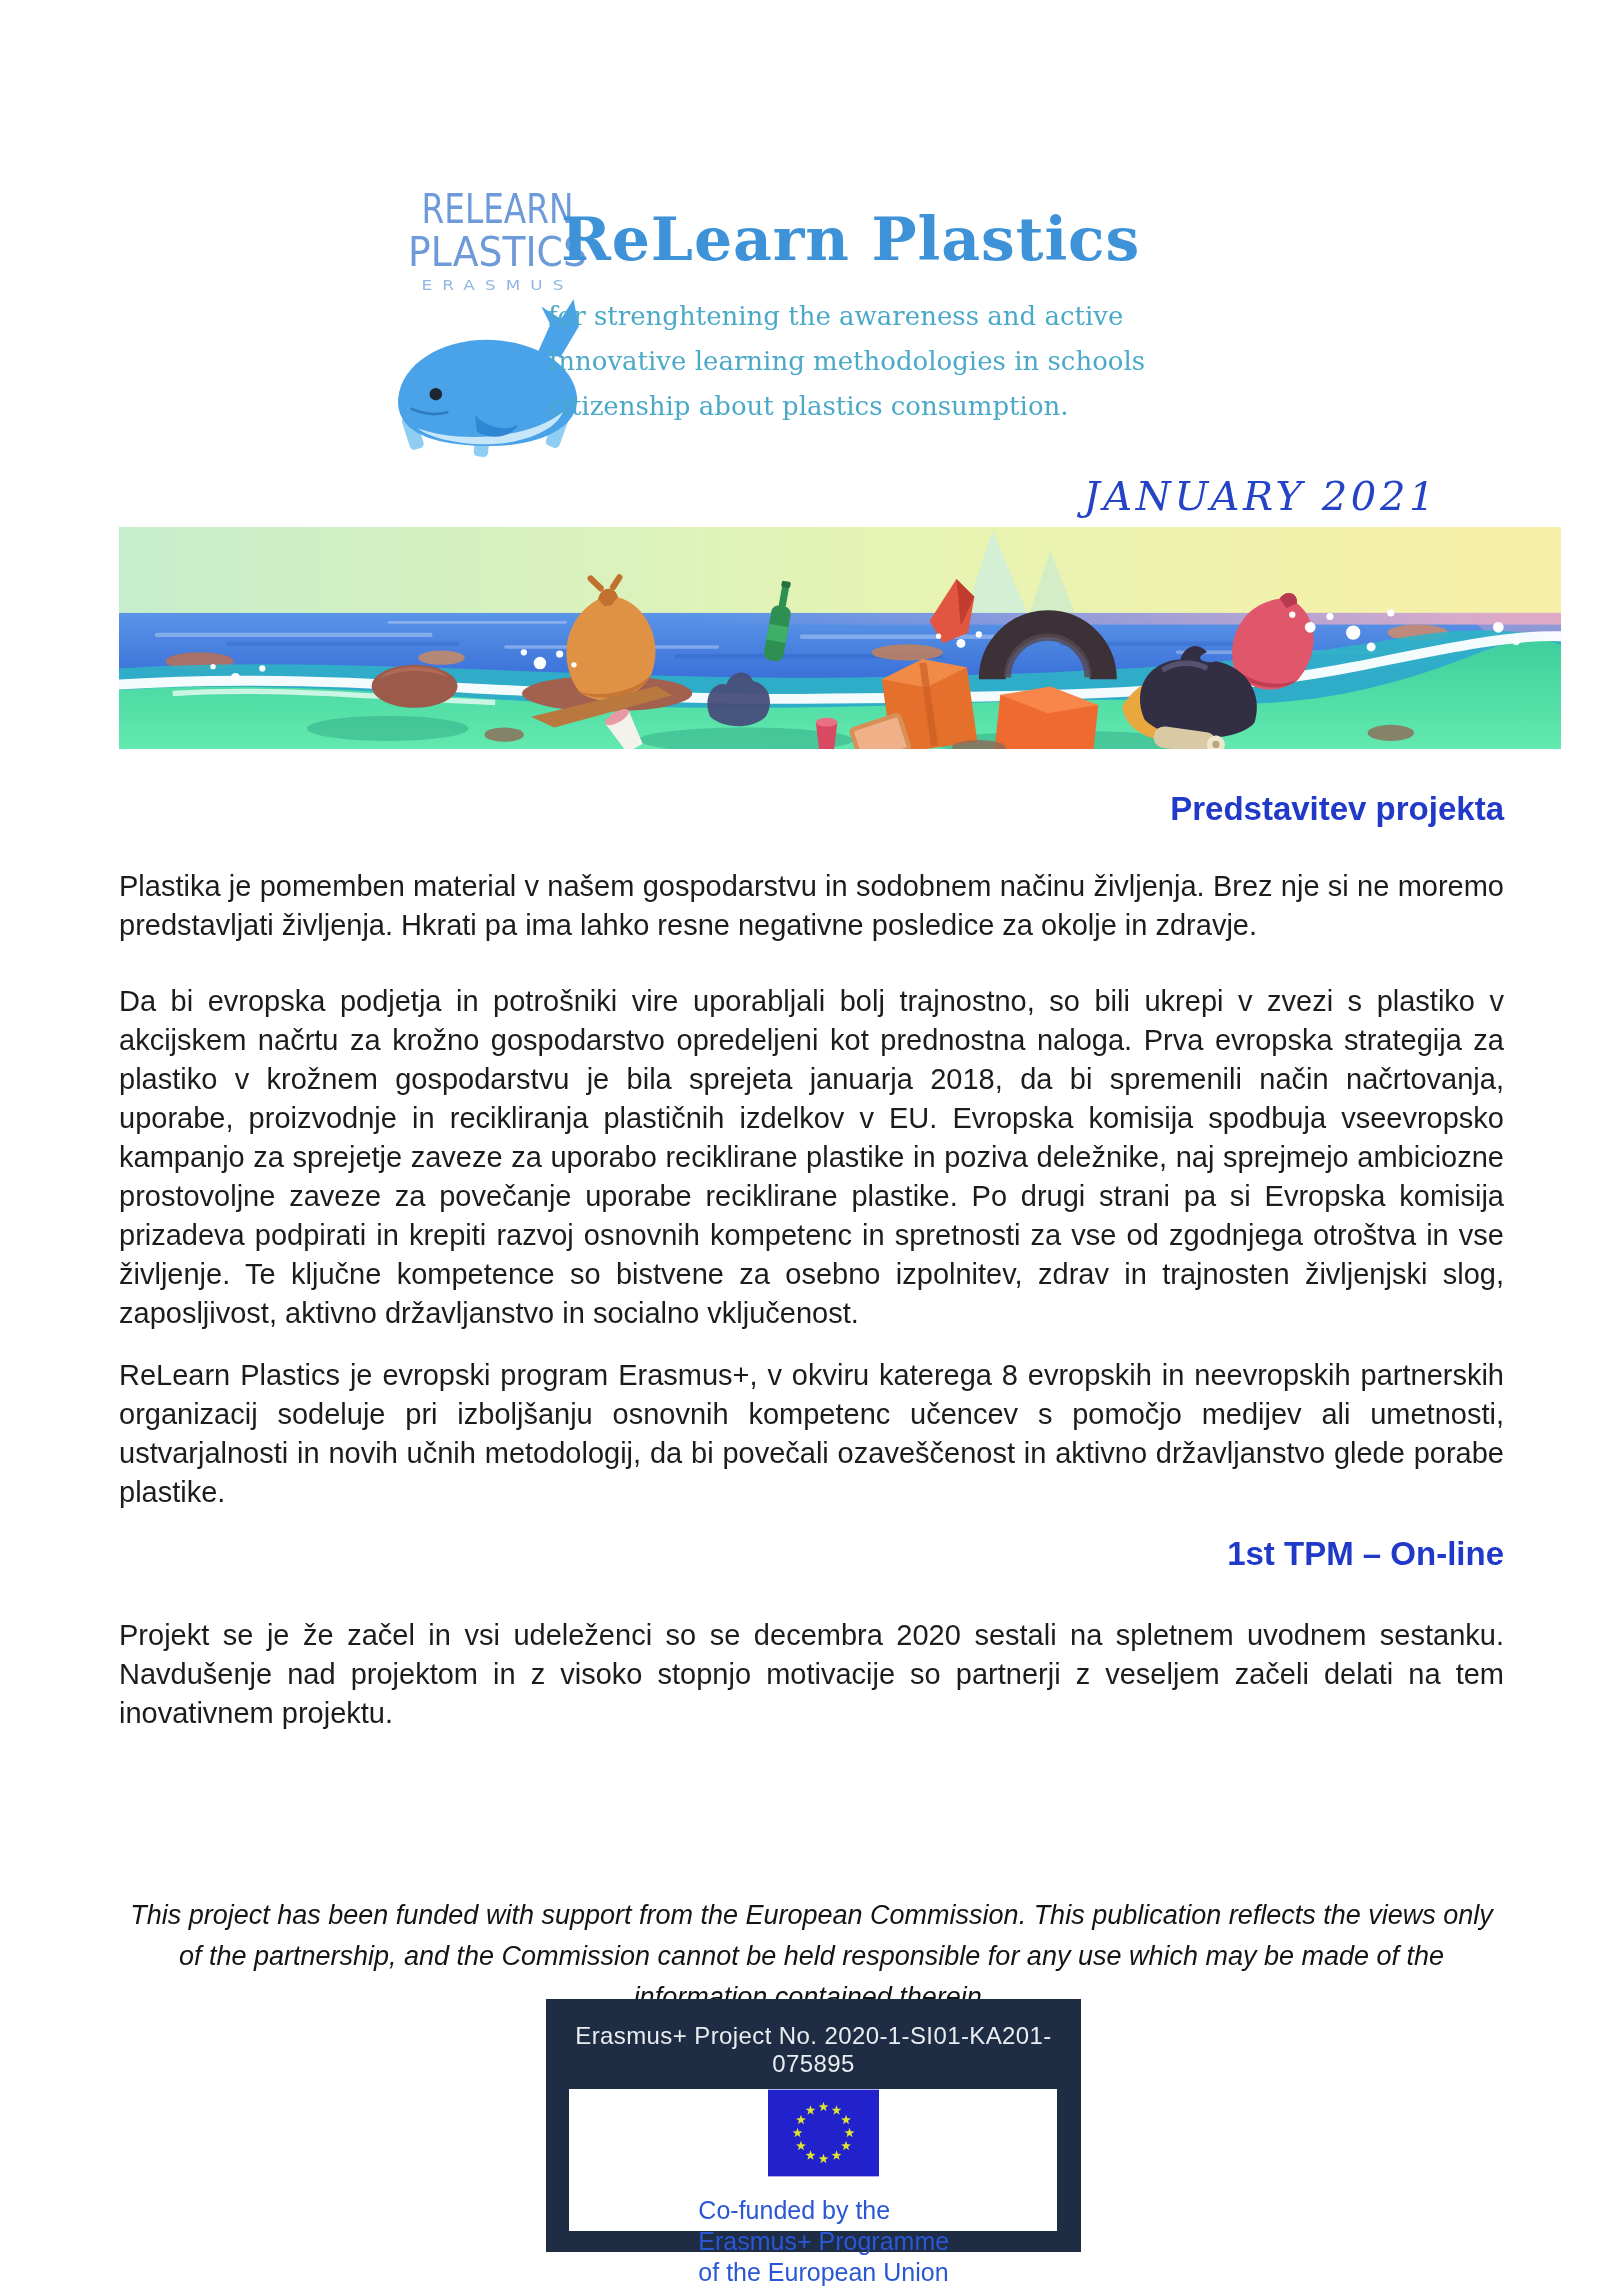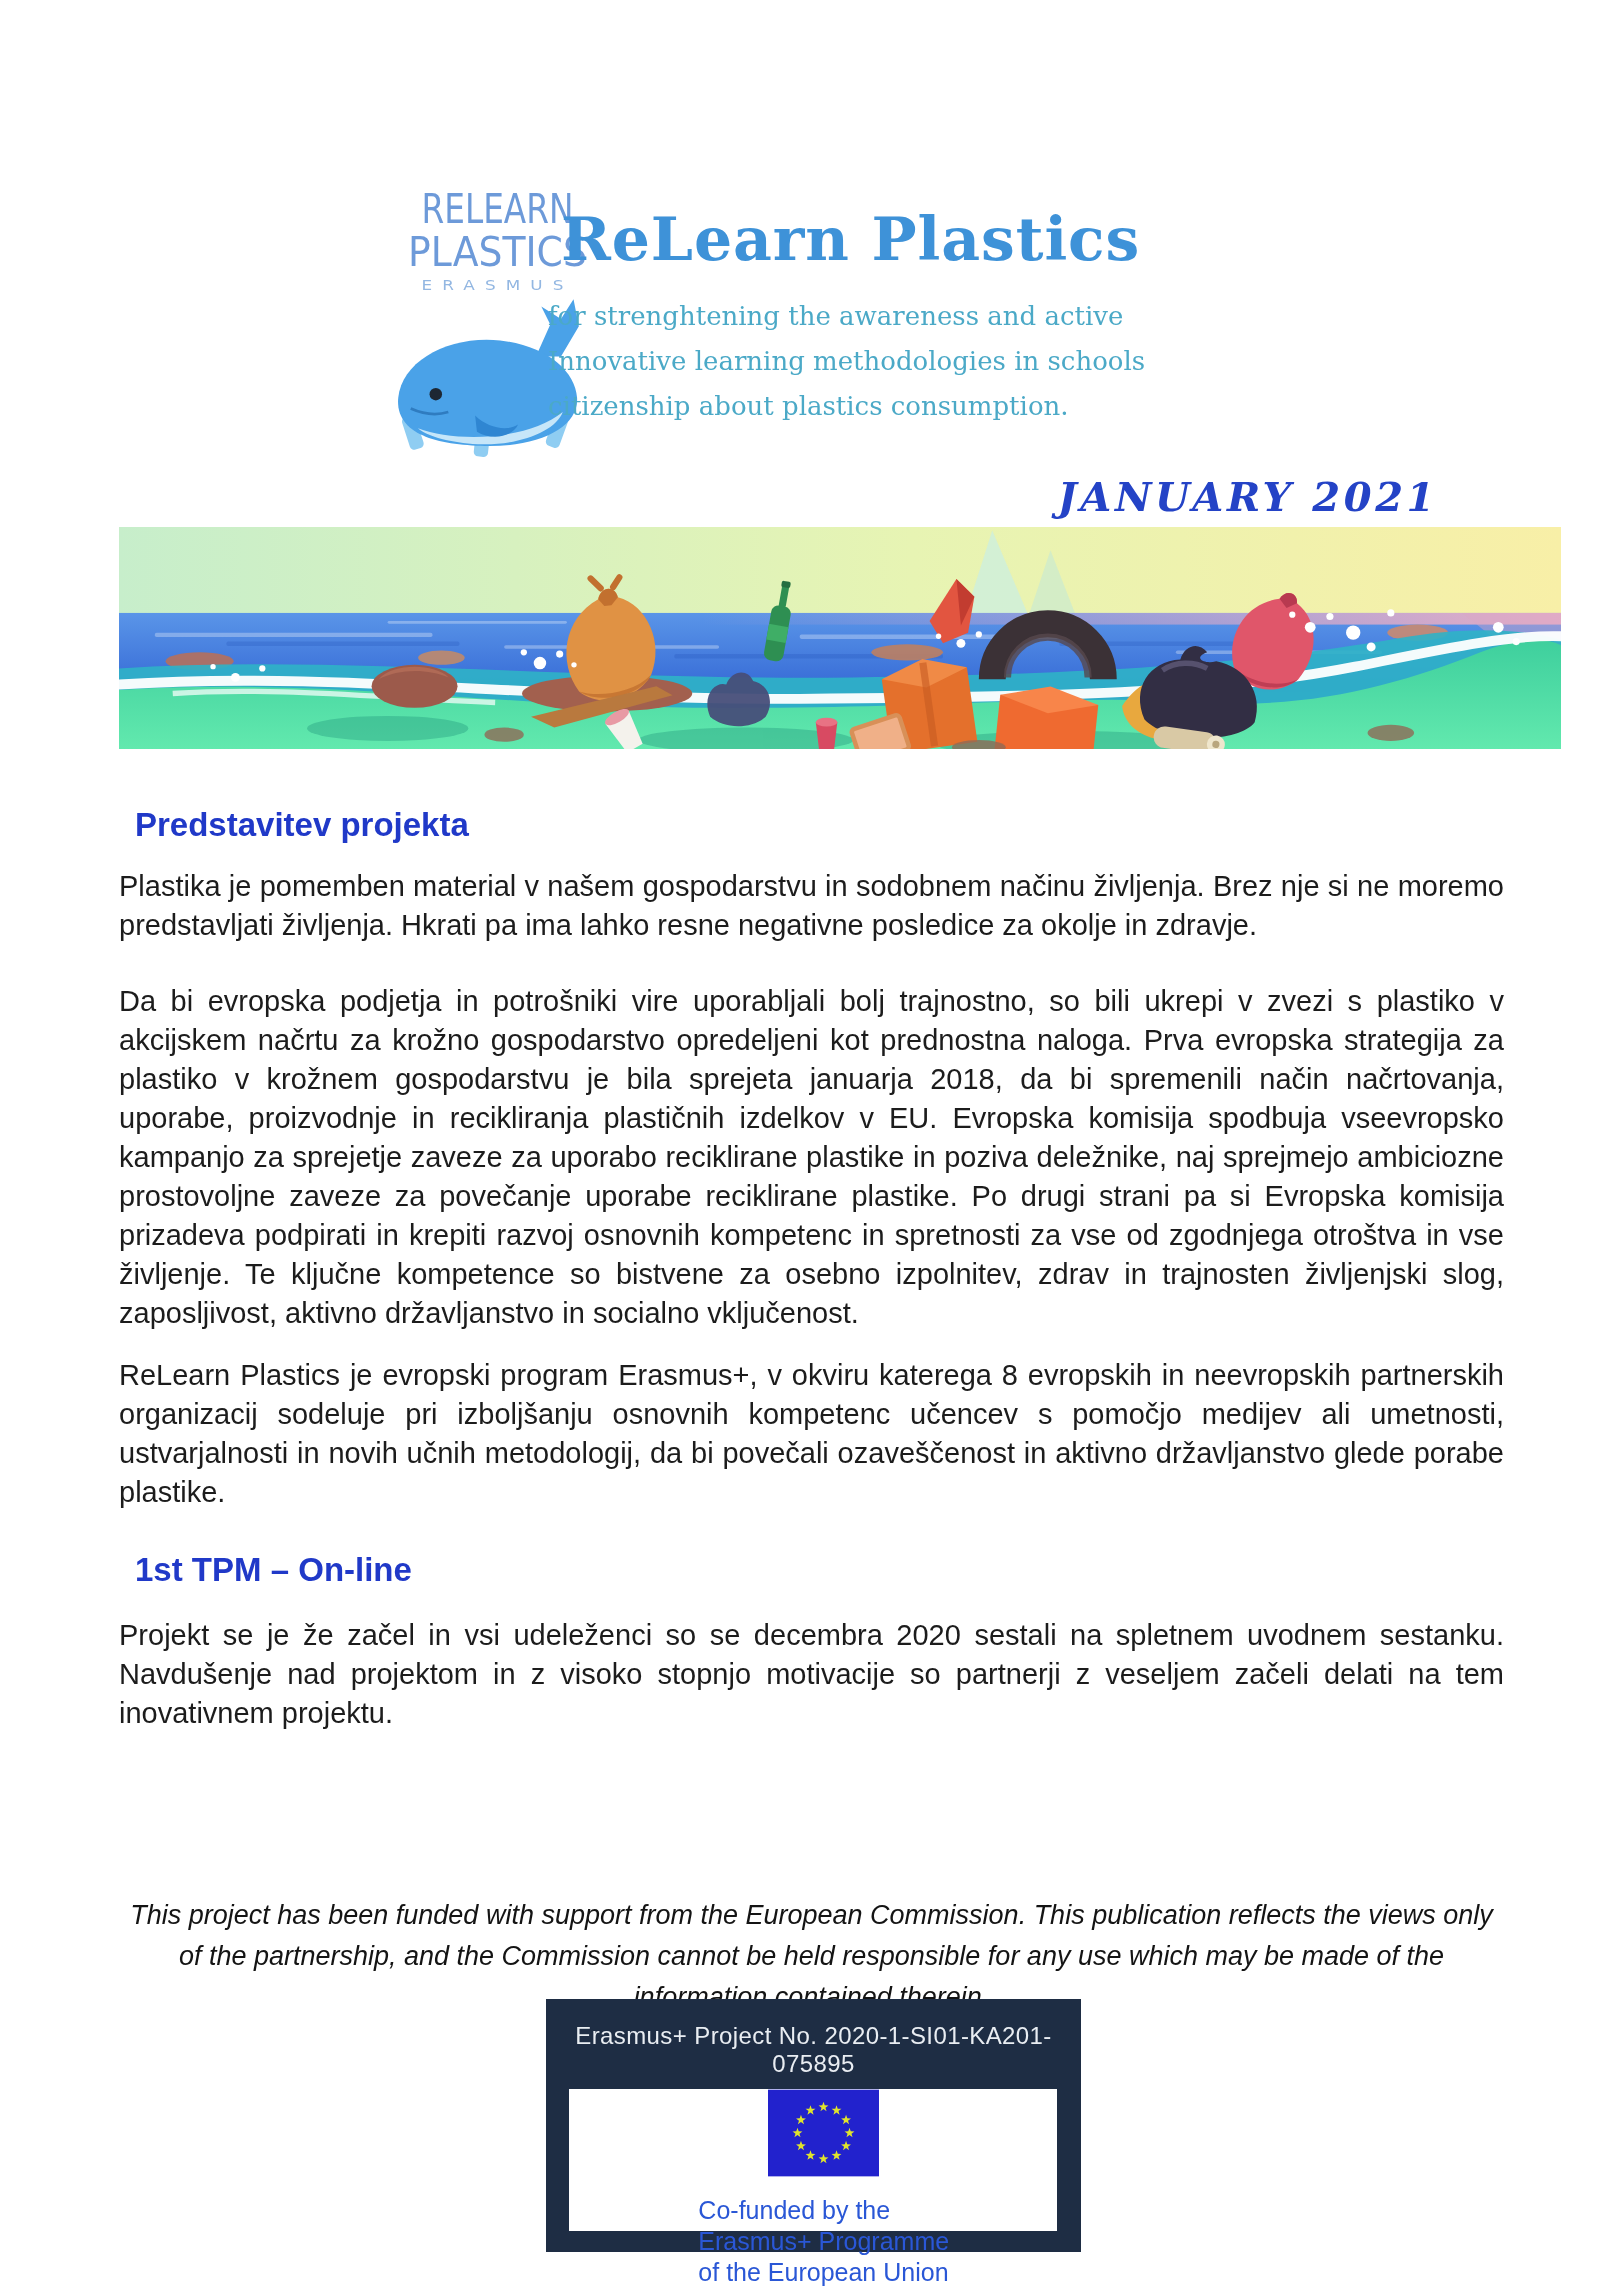--- a/index.html
+++ b/index.html
@@ -12,26 +12,26 @@
   .logo-sub{fill:#93b7e2;font-family:"DejaVu Sans",sans-serif;letter-spacing:9px;}
 
   .title{position:absolute;left:545px;top:188px;margin:16px;
          font-family:"DejaVu Serif",serif;font-weight:700;font-size:60px;
          color:var(--title-blue,#3e92d8);letter-spacing:0.9px;}
   .subtitle{position:absolute;left:548px;top:294px;
             font-family:"DejaVu Serif",serif;font-size:26px;
             color:var(--subtitle-teal,#4ba9c7);}
   .subtitle div{line-height:45px;white-space:nowrap;}
   .issue-date{position:absolute;right:184px;top:473px;
-              font-family:"DejaVu Serif",cursive;font-style:italic;font-weight:700;
+              font-family:"DejaVu Serif",cursive;font-style:italic;font-weight:400;
               font-size:40px;letter-spacing:3.6px;color:var(--date-blue,#2443c6);}
 
   .banner{position:absolute;left:119px;top:527px;width:1442px;height:222px;display:block;}
 
-  .heading{position:absolute;left:119px;width:1385px;margin:16px;text-align:left;
+  .heading{position:absolute;left:119px;width:1385px;margin:0;text-align:right;
            font-size:33px;font-weight:700;color:var(--heading-blue,#2039c8);}
   .h-intro{top:790px}.h-tpm{top:1535px}
 
   .para{position:absolute;left:119px;width:1385px;margin:0;
         font-size:29px;line-height:39px;text-align:justify;color:#1c1c1c;}
   .p1{top:867px}.p2{top:982px}.p3{top:1356px}.p4{top:1616px}
 
   .disclaimer{position:absolute;left:119px;top:1895px;width:1385px;margin:0;
               font-style:italic;font-size:27px;line-height:41px;text-align:center;color:#141414;}
 

